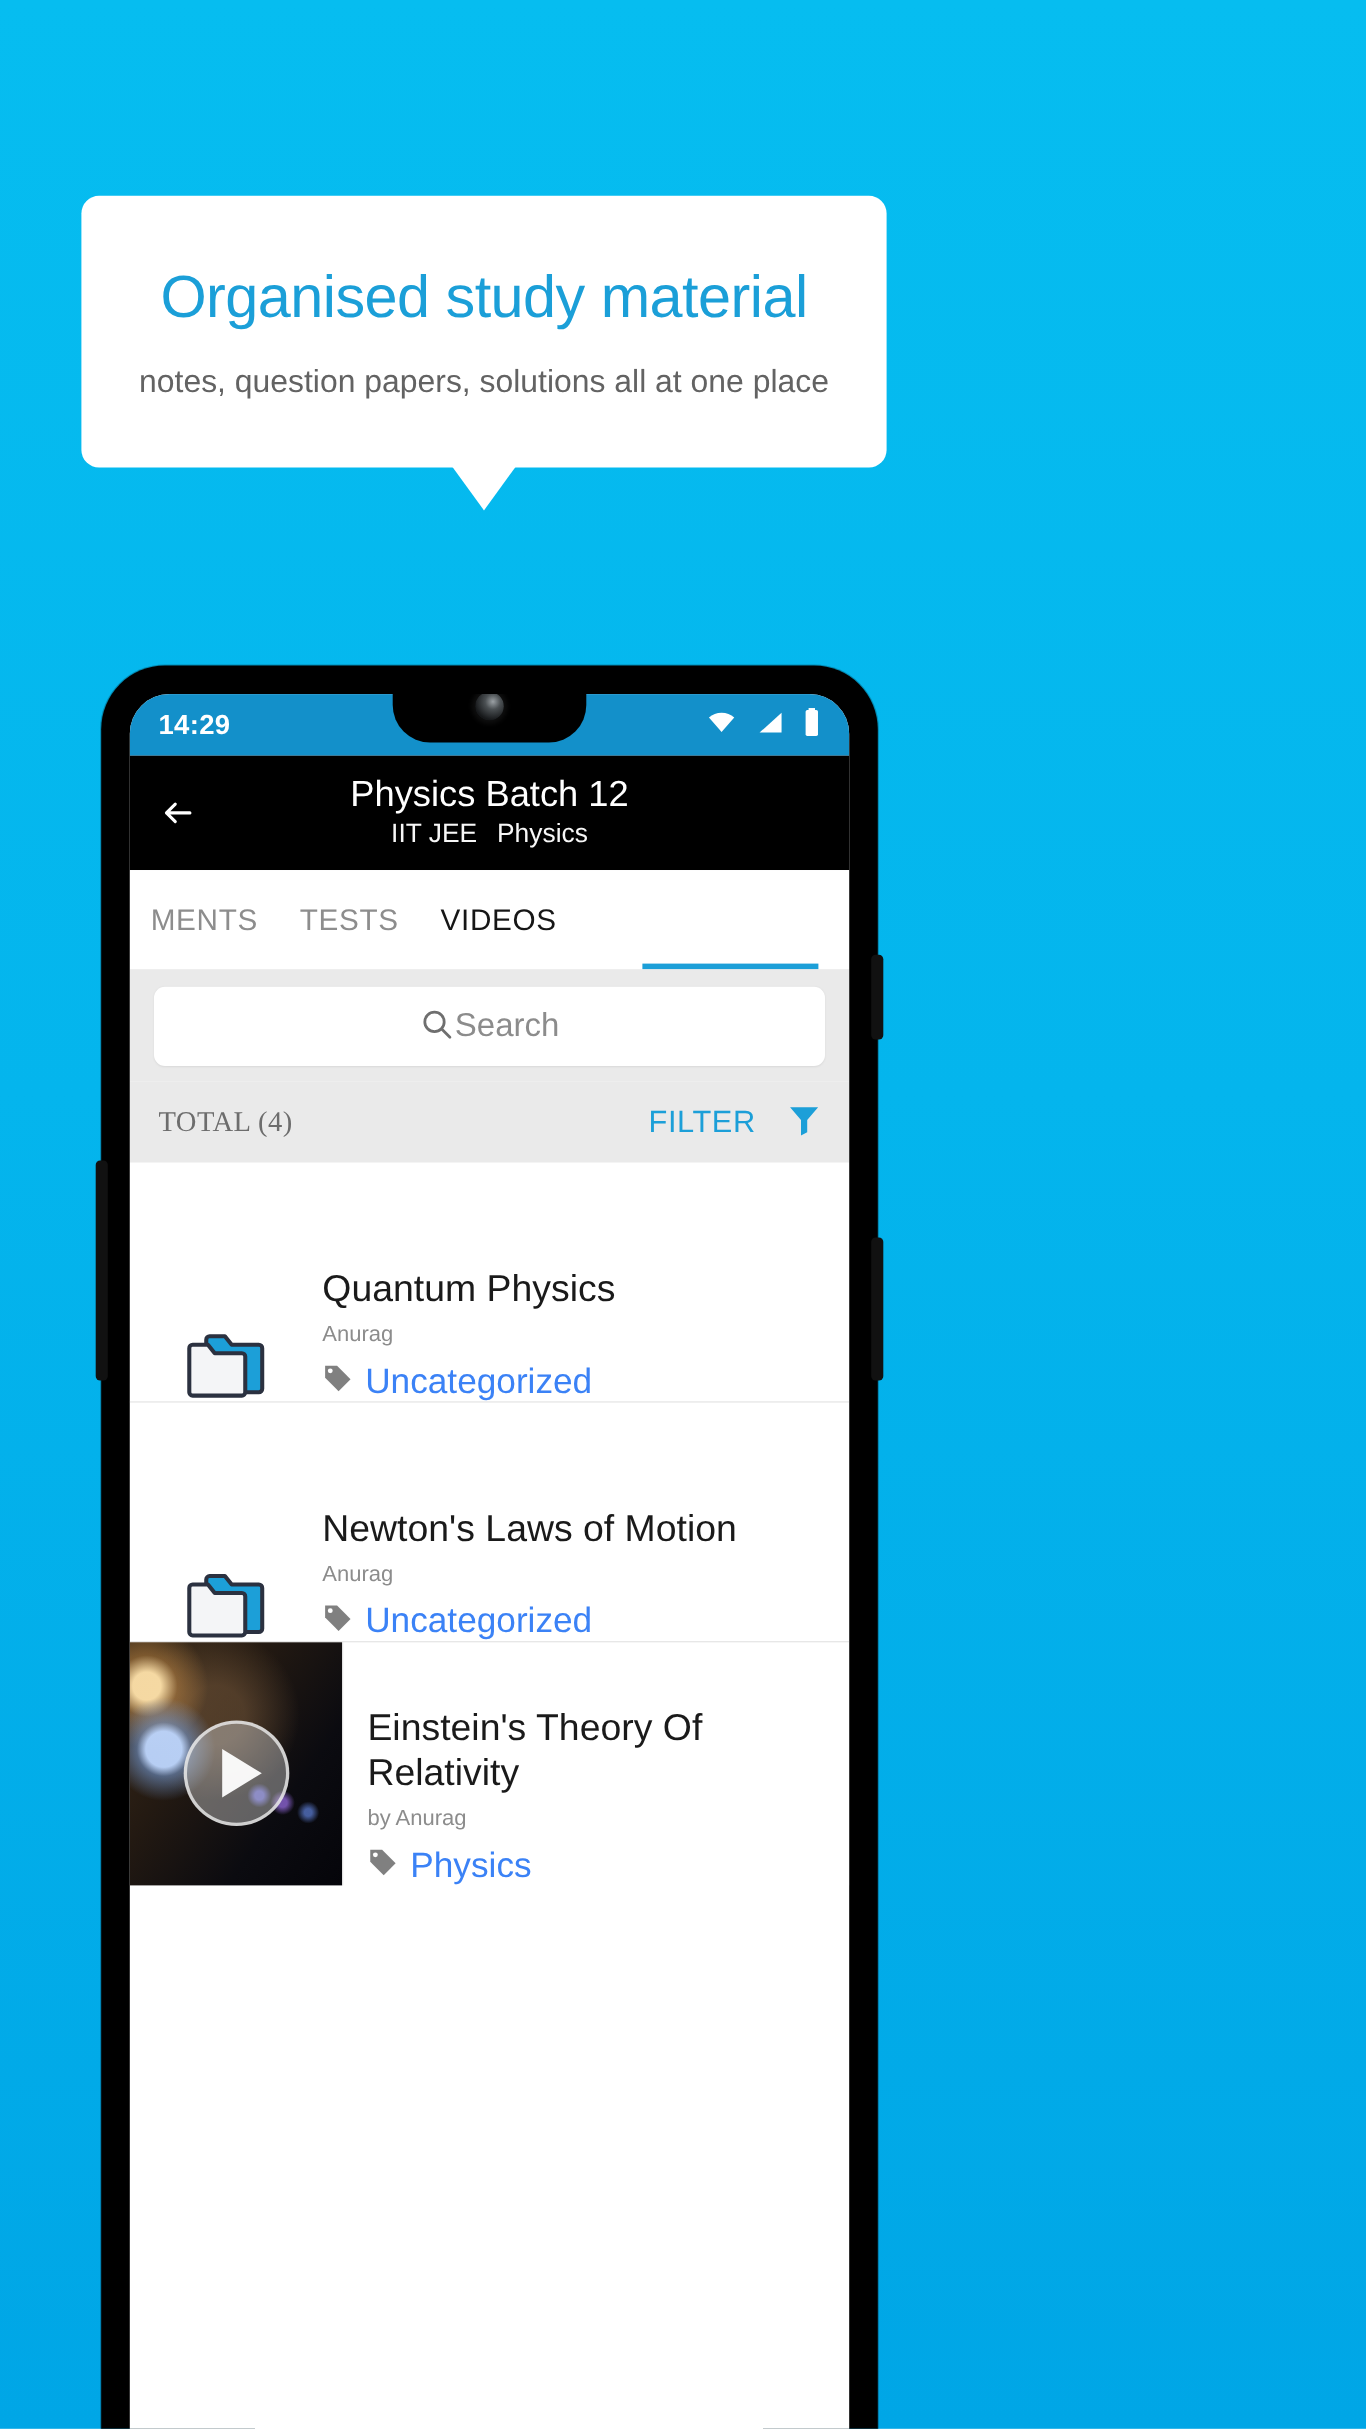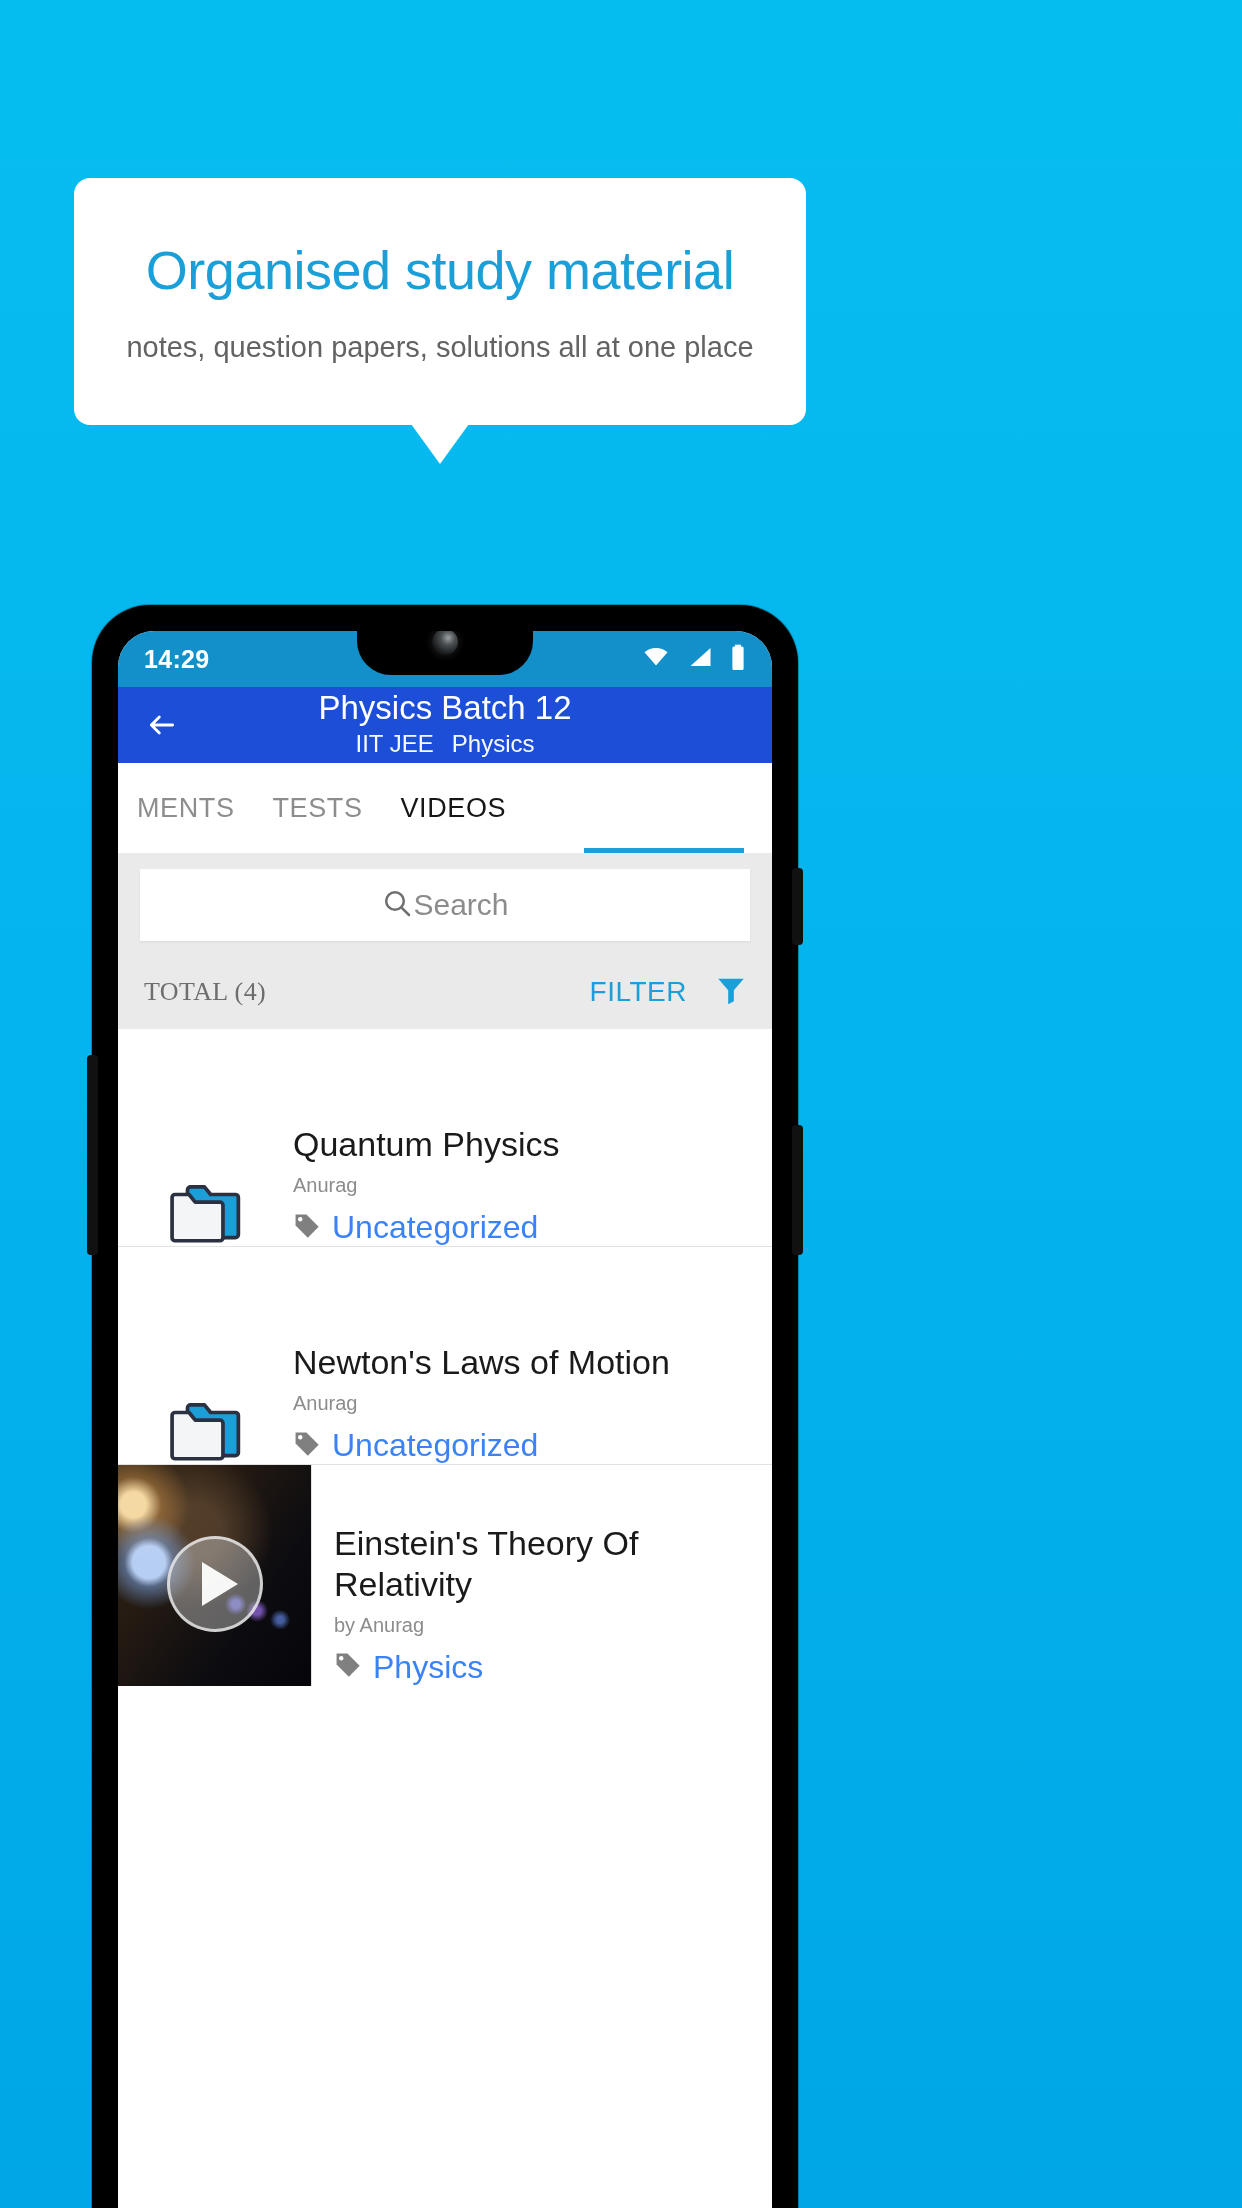--- a/index.html
+++ b/index.html
@@ -91,22 +91,22 @@
     position:absolute;
     left:50%; transform:translateX(-50%);
     top:24px;
     width:26px; height:26px; border-radius:50%;
     background:radial-gradient(circle at 62% 34%, #9aa0a4 0%, #4a4f52 30%, #17191b 70%, #0a0b0c 100%);
     box-shadow:0 0 5px 3px rgba(255,255,255,.06);
   }
 
   
   #appbar {
-    background:#1d4ed8;
-    height:76px;
+    background:#000000;
+    height:104px;
     position:relative;
     display:flex; align-items:center;
   }
   #back-arrow {
     position:absolute; left:22px; top:50%;
     transform:translateY(-50%);
     width:44px; height:44px;
     display:flex; align-items:center; justify-content:center;
   }
   #appbar-titles {
@@ -142,21 +142,21 @@
     background:#1c9fd8;
   }
 
   
   #search-zone {
     background:#eaeaea;
     padding:16px 22px 14px 22px;
   }
   #search-box {
     background:#fff;
-    border-radius:0;
+    border-radius:10px;
     height:72px;
     display:flex; align-items:center; justify-content:center;
     box-shadow:0 1px 2px rgba(0,0,0,.08);
   }
   #search-placeholder { font-size:30px; color:#8c8c8c; }
 
   
   #meta-row {
     background:#eaeaea;
     height:74px;

